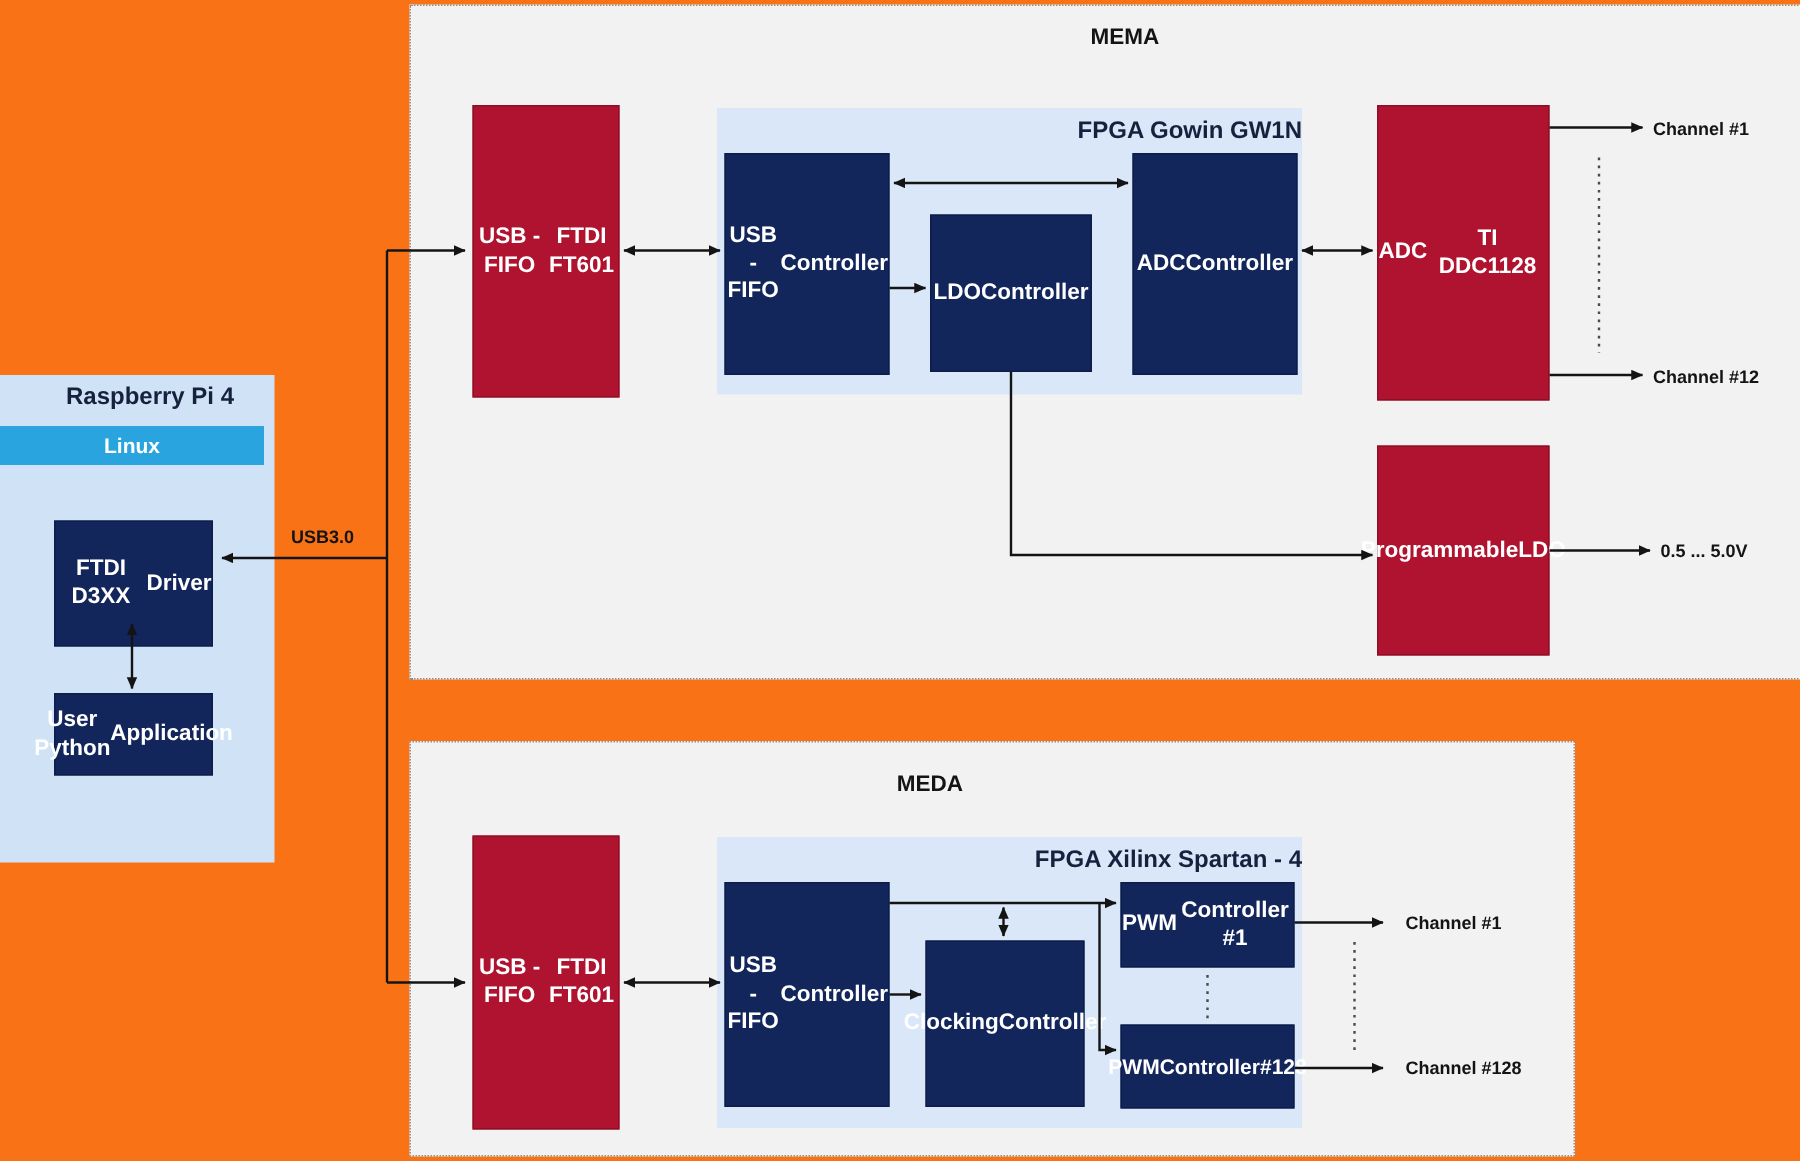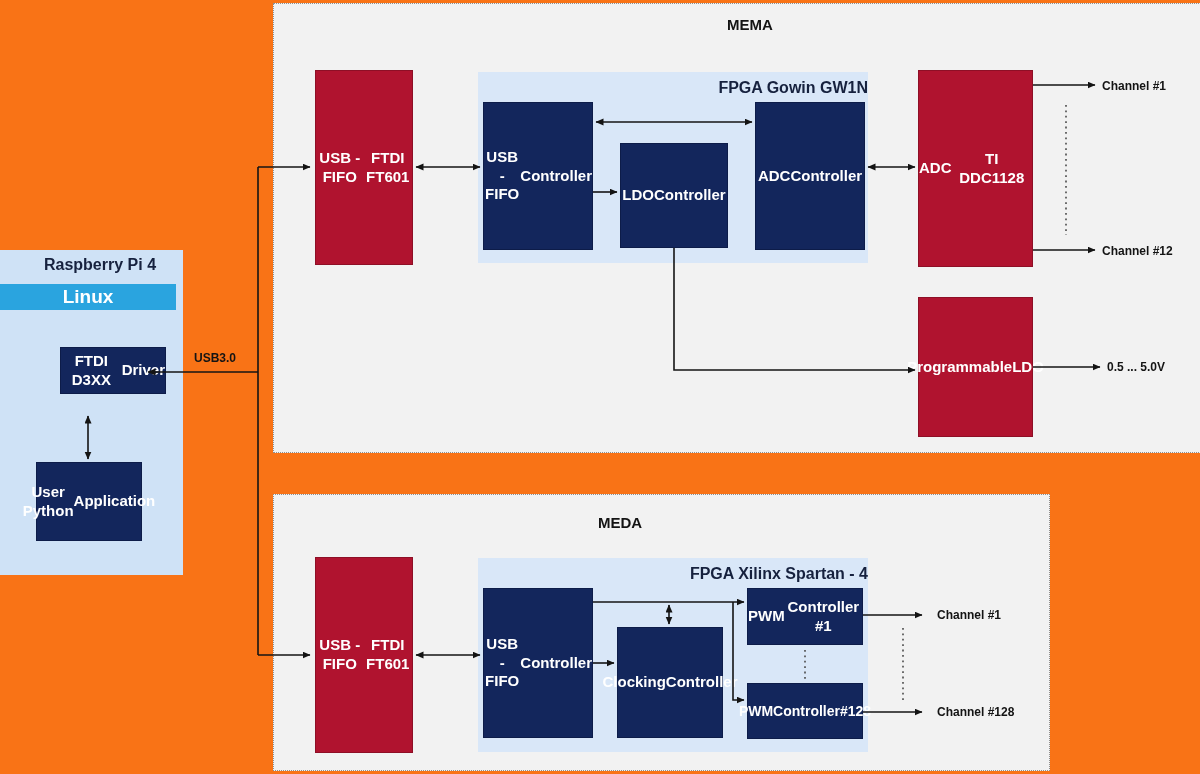--- a/index.html
+++ b/index.html
@@ -33,21 +33,21 @@
     position:absolute;left:0;top:250px;width:183px;height:325px;
     background:#cfe2f6;
   }
   .rpi-title{
     position:absolute;left:0;right:0;top:6px;text-align:center;
     font-weight:bold;font-size:16px;color:#16213e;padding-left:17px;
   }
   .linux-bar{
     position:absolute;left:0;top:34px;width:176px;height:26px;
     background:#2aa4df;display:flex;align-items:center;justify-content:center;
-    color:#ffffff;font-weight:bold;font-size:19px;
+    color:#ffffff;font-weight:bold;font-size:14px;
   }
   .label{
     position:absolute;font-weight:bold;font-size:12px;color:#141414;
     display:flex;align-items:center;
   }
   .label.left{justify-content:flex-start;}
   .label.center{justify-content:center;}
   svg.wires{position:absolute;left:0;top:0;pointer-events:none;}
 </style>
 </head>
@@ -60,25 +60,25 @@
 
   <div class="section" style="left:273px;top:494px;width:777px;height:277px;"></div>
   <div class="section-title" style="left:570px;top:514px;width:100px;">MEDA</div>
 
   <div class="rpi">
     <div class="rpi-title">Raspberry Pi 4</div>
     <div class="linux-bar">
       <span>Linux</span>
     </div>
   </div>
-  <div class="block navy" style="left:36px;top:347px;width:106px;height:47px;margin-left:24px;">
+  <div class="block navy" style="left:36px;top:347px;width:106px;height:84px;">
     <span>FTDI D3XX</span>
     <span>Driver</span>
   </div>
-  <div class="block navy" style="left:36px;top:462px;width:106px;height:79px;">
+  <div class="block navy" style="left:36px;top:462px;width:106px;height:55px;">
     <span>User Python</span>
     <span>Application</span>
   </div>
 
   <div class="label center" style="left:183px;top:348px;width:64px;height:20px;">USB3.0</div>
 
   <div class="block red" style="left:315px;top:70px;width:98px;height:195px;">
     <span>USB - FIFO</span>
     <span>FTDI FT601</span>
   </div>

